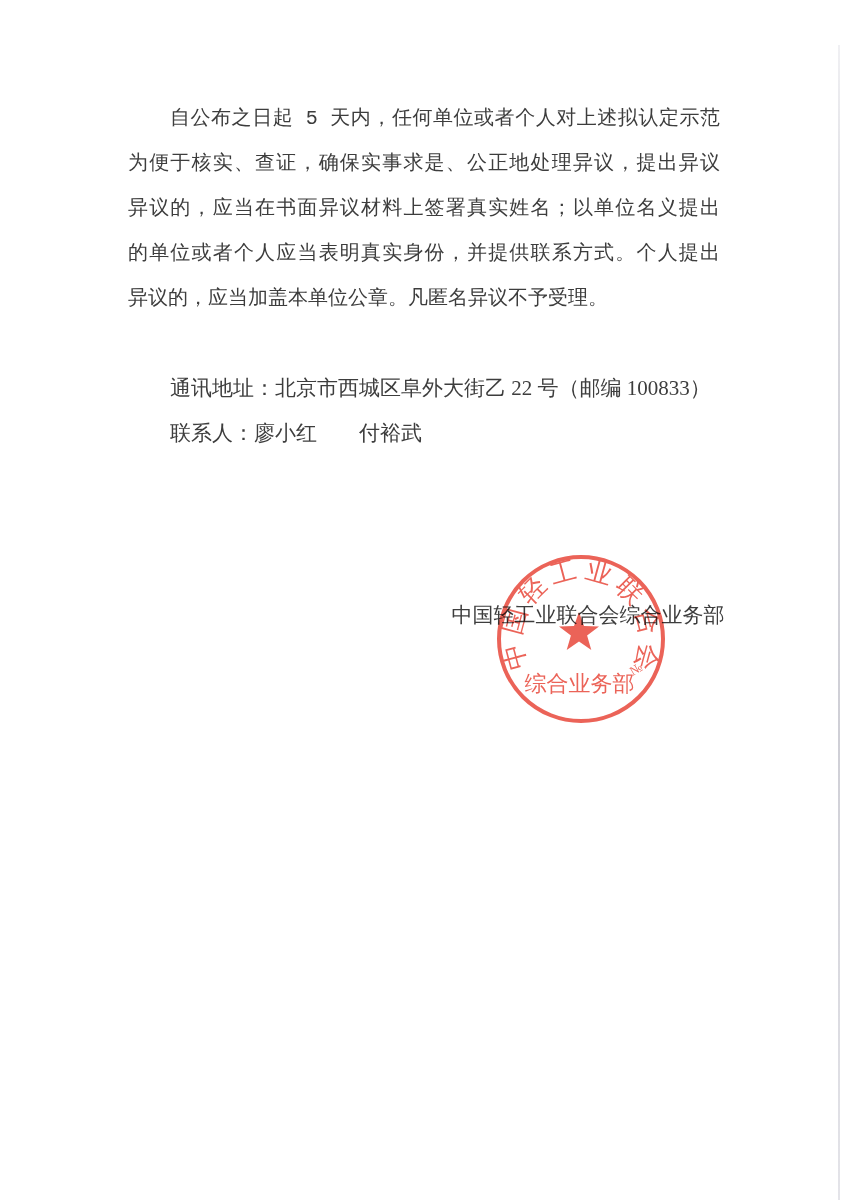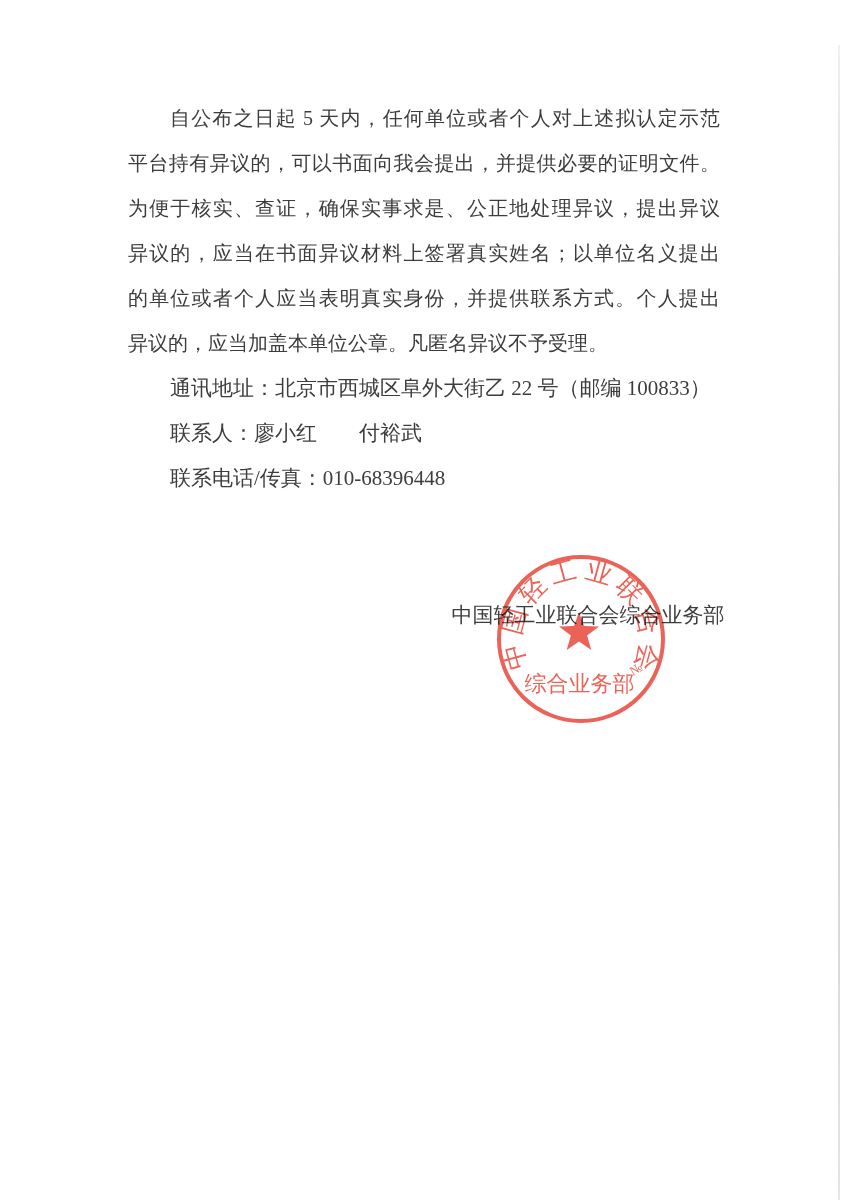--- a/index.html
+++ b/index.html
@@ -16,20 +16,21 @@
     position:absolute;
     left:128px;top:96px;width:592px;
     font-size:20px;
     line-height:45px;
   }
   .body-text .line{
     text-align:justify;
     text-align-last:justify;
     text-justify:inter-ideograph;
     white-space:nowrap;
+    font-family:Liberation Mono, monospace;
   }
   .body-text .line.last{
     text-align:left;
     text-align-last:left;
   }
   .line.indent{ text-indent:42px; }
   
   .contact-text{
     position:absolute;
     left:128px;top:366px;width:640px;
@@ -65,31 +66,29 @@
     background:linear-gradient(#f0f0f3,#d8d8de 20%,#cfcfd6 60%,#e4e4e9);
   }
 </style>
 </head>
 <body>
 
 <div class="page">
 
   <div class="body-text">
     <div class="line indent">自公布之日起 5 天内，任何单位或者个人对上述拟认定示范</div>
-    <div class="line">平台持有异议的，可以书面向我会提出，并提供必要的证明文件。</div>
     <div class="line">为便于核实、查证，确保实事求是、公正地处理异议，提出异议</div>
     <div class="line">异议的，应当在书面异议材料上签署真实姓名；以单位名义提出</div>
     <div class="line">的单位或者个人应当表明真实身份，并提供联系方式。个人提出</div>
     <div class="line last">异议的，应当加盖本单位公章。凡匿名异议不予受理。</div>
   </div>
 
   <div class="contact-text">
     <div class="line indent">通讯地址：北京市西城区阜外大街乙 22 号（邮编 100833）</div>
     <div class="line indent">联系人：廖小红　　付裕武</div>
-    <div class="line indent">联系电话/传真：010-68396448</div>
   </div>
 
   <div class="signature">
     <div>中国轻工业联合会综合业务部</div>
   </div>
 
   <svg class="seal" viewBox="0 0 176 176">
     <circle cx="88" cy="88" r="82" fill="none" stroke="#e8473a" stroke-width="4"></circle>
     <defs>
       <path id="sealArc" d="M 38.9 122.4 A 60 60 0 1 1 137.1 122.4" fill="none"></path>

